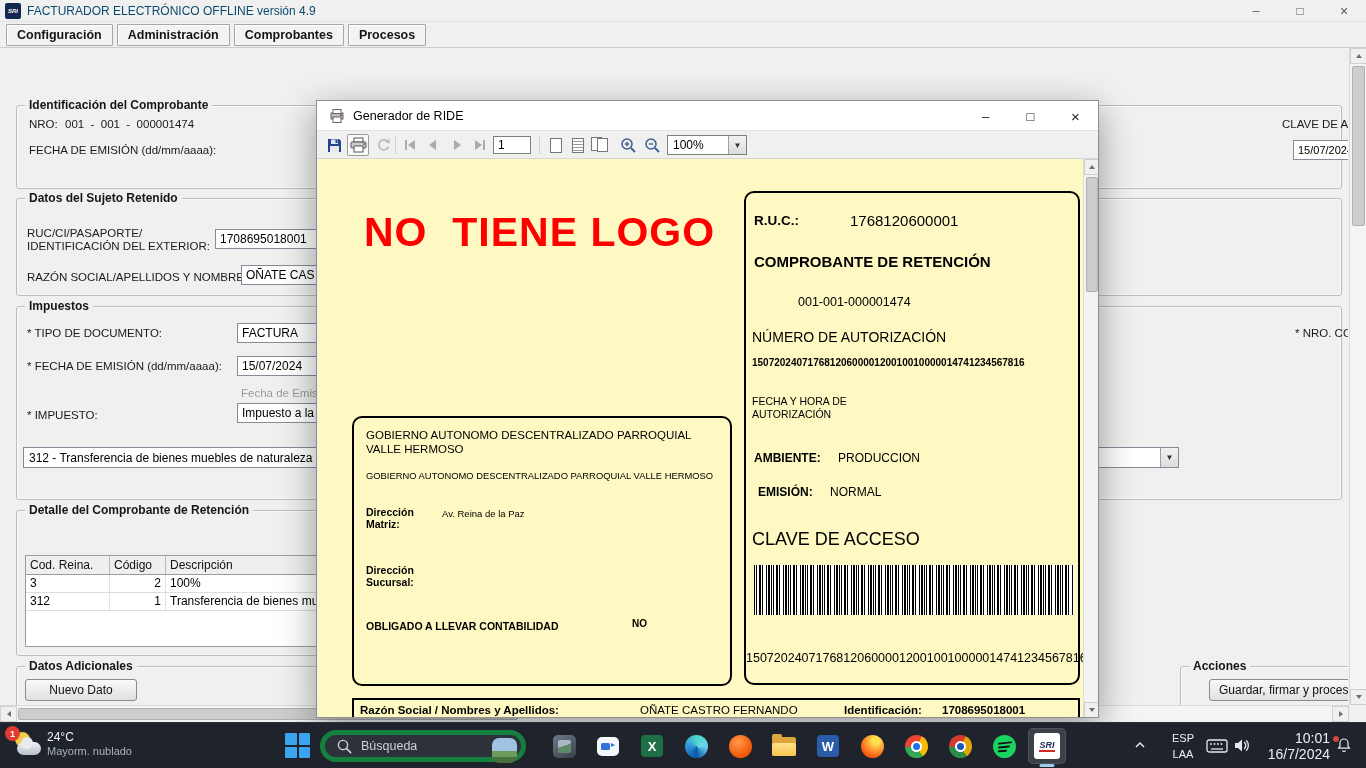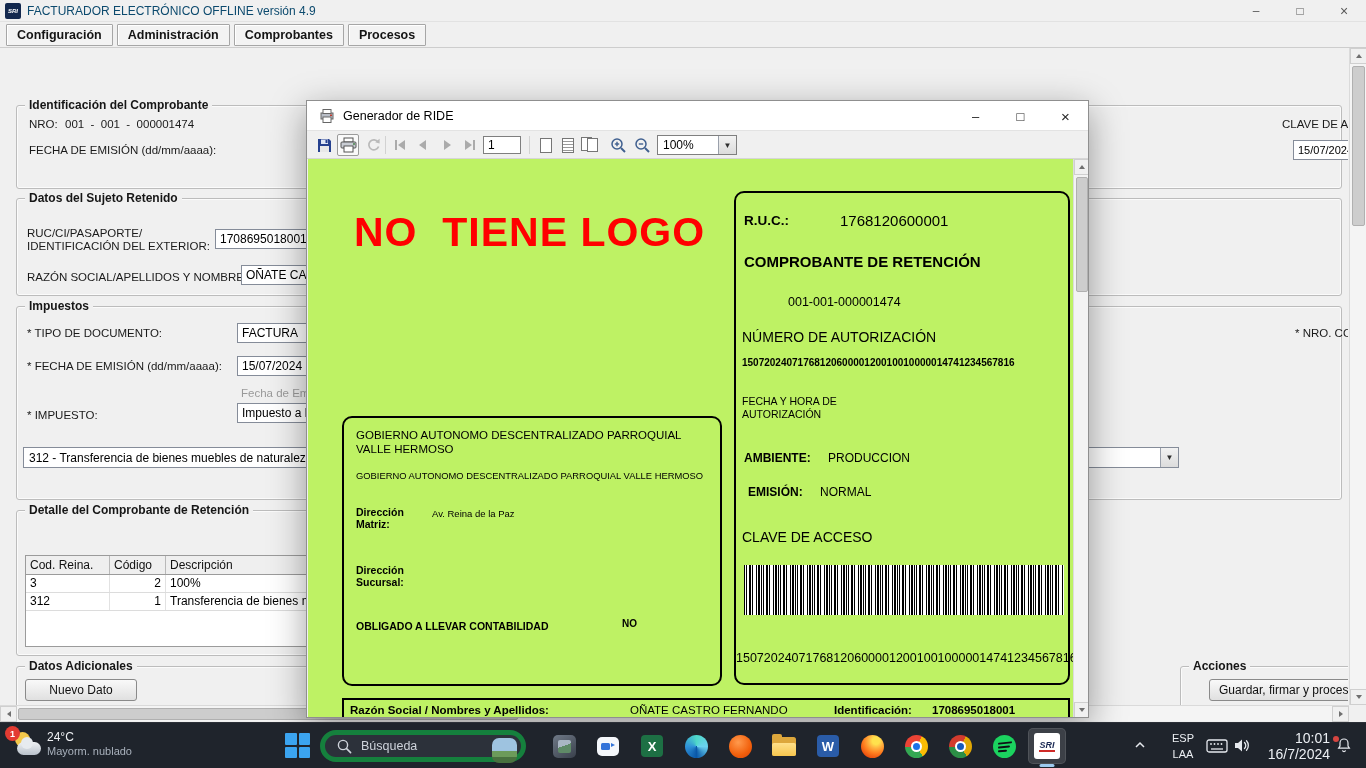--- a/index.html
+++ b/index.html
@@ -49,38 +49,38 @@
   .sb-h{border-top:1px solid #dadada;}
   .sb-btn{position:absolute;width:17px;height:16px;background:#f0f0f0;border:1px solid #cfcfcf;
           display:flex;align-items:center;justify-content:center;}
   .sb-thumb{position:absolute;background:#cdcdcd;border:1px solid #b0b0b0;border-radius:2px;}
   .tri-up{width:0;height:0;border-left:3.5px solid transparent;border-right:3.5px solid transparent;border-bottom:4.5px solid #6f6f6f;}
   .tri-down{width:0;height:0;border-left:3.5px solid transparent;border-right:3.5px solid transparent;border-top:4.5px solid #6f6f6f;}
   .tri-left{width:0;height:0;border-top:3.5px solid transparent;border-bottom:3.5px solid transparent;border-right:4.5px solid #6f6f6f;}
   .tri-right{width:0;height:0;border-top:3.5px solid transparent;border-bottom:3.5px solid transparent;border-left:4.5px solid #6f6f6f;}
 
   
-  .dialog{position:absolute;left:306px;top:100px;width:783px;height:618px;background:#f0f0f0;
+  .dialog{position:absolute;left:316px;top:100px;width:783px;height:618px;background:#f0f0f0;
           border:1px solid #8f8f8f;box-shadow:0 10px 34px rgba(0,0,0,.38);z-index:30;overflow:hidden;}
   .dlg-titlebar{position:absolute;left:0;top:0;width:100%;height:30px;background:#fff;border-bottom:1px solid #e3e3e3;}
   .dlg-title{position:absolute;left:36px;top:8px;font-size:12.5px;color:#000;}
   .dlg-icon{position:absolute;left:12px;top:7px;width:16px;height:16px;}
   .dlg-controls{position:absolute;right:0;top:0;display:flex;height:30px;}
   .dlg-wc{width:45px;height:30px;display:flex;align-items:center;justify-content:center;font-size:13px;color:#1e1e1e;}
   .dlg-toolbar{position:absolute;left:0;top:30px;width:100%;height:28px;background:#f0f0f0;border-bottom:1px solid #d6d6d6;}
   .tb-item{position:absolute;top:3px;width:22px;height:22px;display:flex;align-items:center;justify-content:center;}
   .tb-pressed{border:1px solid #9b9b9b;background:#fafafa;border-radius:2px;}
   .tb-sep{position:absolute;top:5px;width:1px;height:18px;background:#d2d2d2;}
   .page-input{position:absolute;top:5px;height:18px;background:#fff;border:1px solid #7f7f7f;font-size:12px;padding:1px 4px;line-height:14px;}
   .pg{width:12px;height:15px;background:#fff;border:1px solid #767676;position:relative;}
   .pg-lines{background:repeating-linear-gradient(#fff 0 2px,#9a9a9a 2px 3px);}
   .pg2{position:absolute;left:3px;top:2px;width:12px;height:15px;background:#fff;border:1px solid #767676;}
   .zoom-combo{position:absolute;top:4px;width:80px;height:20px;background:#fff;border:1px solid #7f7f7f;font-size:12px;}
 
-  .doc-area{position:absolute;left:1px;top:58px;width:765px;height:559px;background:#bef264;overflow:hidden;}
+  .doc-area{position:absolute;left:1px;top:58px;width:765px;height:559px;background:#fef9c3;overflow:hidden;}
   .doc-sb{position:absolute;left:766px;top:58px;width:16px;height:559px;background:#f3f3f3;border-left:1px solid #dcdcdc;}
 
   .no-logo{position:absolute;left:46px;top:50px;font-size:41px;font-weight:bold;color:#ff0000;letter-spacing:1px;white-space:pre;}
   .rbox{position:absolute;left:426px;top:32px;width:336px;height:494px;border:2px solid #000;border-radius:10px;}
   .lbox{position:absolute;left:34px;top:257px;width:380px;height:270px;border:2px solid #000;border-radius:10px;}
   .bbox{position:absolute;left:34px;top:539px;width:728px;height:26px;border:2px solid #000;}
   .doc-t{position:absolute;color:#000;white-space:nowrap;}
   .b{font-weight:bold;}
   .wrap{white-space:normal;}
   .barcode{position:absolute;left:8px;top:372px;width:320px;height:50px;
@@ -382,21 +382,21 @@
         <div class="doc-t b" style="left:8px;top:60px;font-size:15px">COMPROBANTE DE RETENCIÓN</div>
         <div class="doc-t" style="left:52px;top:102px;font-size:12.5px">001-001-000001474</div>
         <div class="doc-t" style="left:6px;top:136px;font-size:14px">NÚMERO DE AUTORIZACIÓN</div>
         <div class="doc-t b" style="left:6px;top:164px;font-size:10px">1507202407176812060000120010010000014741234567816</div>
         <div class="doc-t" style="left:6px;top:202px;font-size:10.5px">FECHA Y HORA DE</div>
         <div class="doc-t" style="left:6px;top:215px;font-size:10.5px">AUTORIZACIÓN</div>
         <div class="doc-t b" style="left:8px;top:258px;font-size:12px">AMBIENTE:</div>
         <div class="doc-t" style="left:92px;top:258px;font-size:12px">PRODUCCION</div>
         <div class="doc-t b" style="left:12px;top:292px;font-size:12px">EMISIÓN:</div>
         <div class="doc-t" style="left:84px;top:292px;font-size:12px">NORMAL</div>
-        <div class="doc-t" style="left:6px;top:336px;font-size:14px">CLAVE DE ACCESO</div>
+        <div class="doc-t" style="left:6px;top:336px;font-size:18px">CLAVE DE ACCESO</div>
         <div class="barcode"></div>
         <div class="doc-t" style="left:0;top:458px;width:336px;text-align:center;font-size:12.5px">1507202407176812060000120010010000014741234567816</div>
       </div>
 
       <div class="lbox">
         <div class="doc-t wrap" style="left:12px;top:10px;width:345px;font-size:11.5px;line-height:14px">GOBIERNO AUTONOMO DESCENTRALIZADO PARROQUIAL VALLE HERMOSO</div>
         <div class="doc-t" style="left:12px;top:52px;font-size:9.4px">GOBIERNO AUTONOMO DESCENTRALIZADO PARROQUIAL VALLE HERMOSO</div>
         <div class="doc-t b wrap" style="left:12px;top:88px;width:64px;font-size:10.5px;line-height:12px">Dirección Matriz:</div>
         <div class="doc-t" style="left:88px;top:90px;font-size:9.5px">Av. Reina de la Paz</div>
         <div class="doc-t b wrap" style="left:12px;top:146px;width:64px;font-size:10.5px;line-height:12px">Dirección Sucursal:</div>

